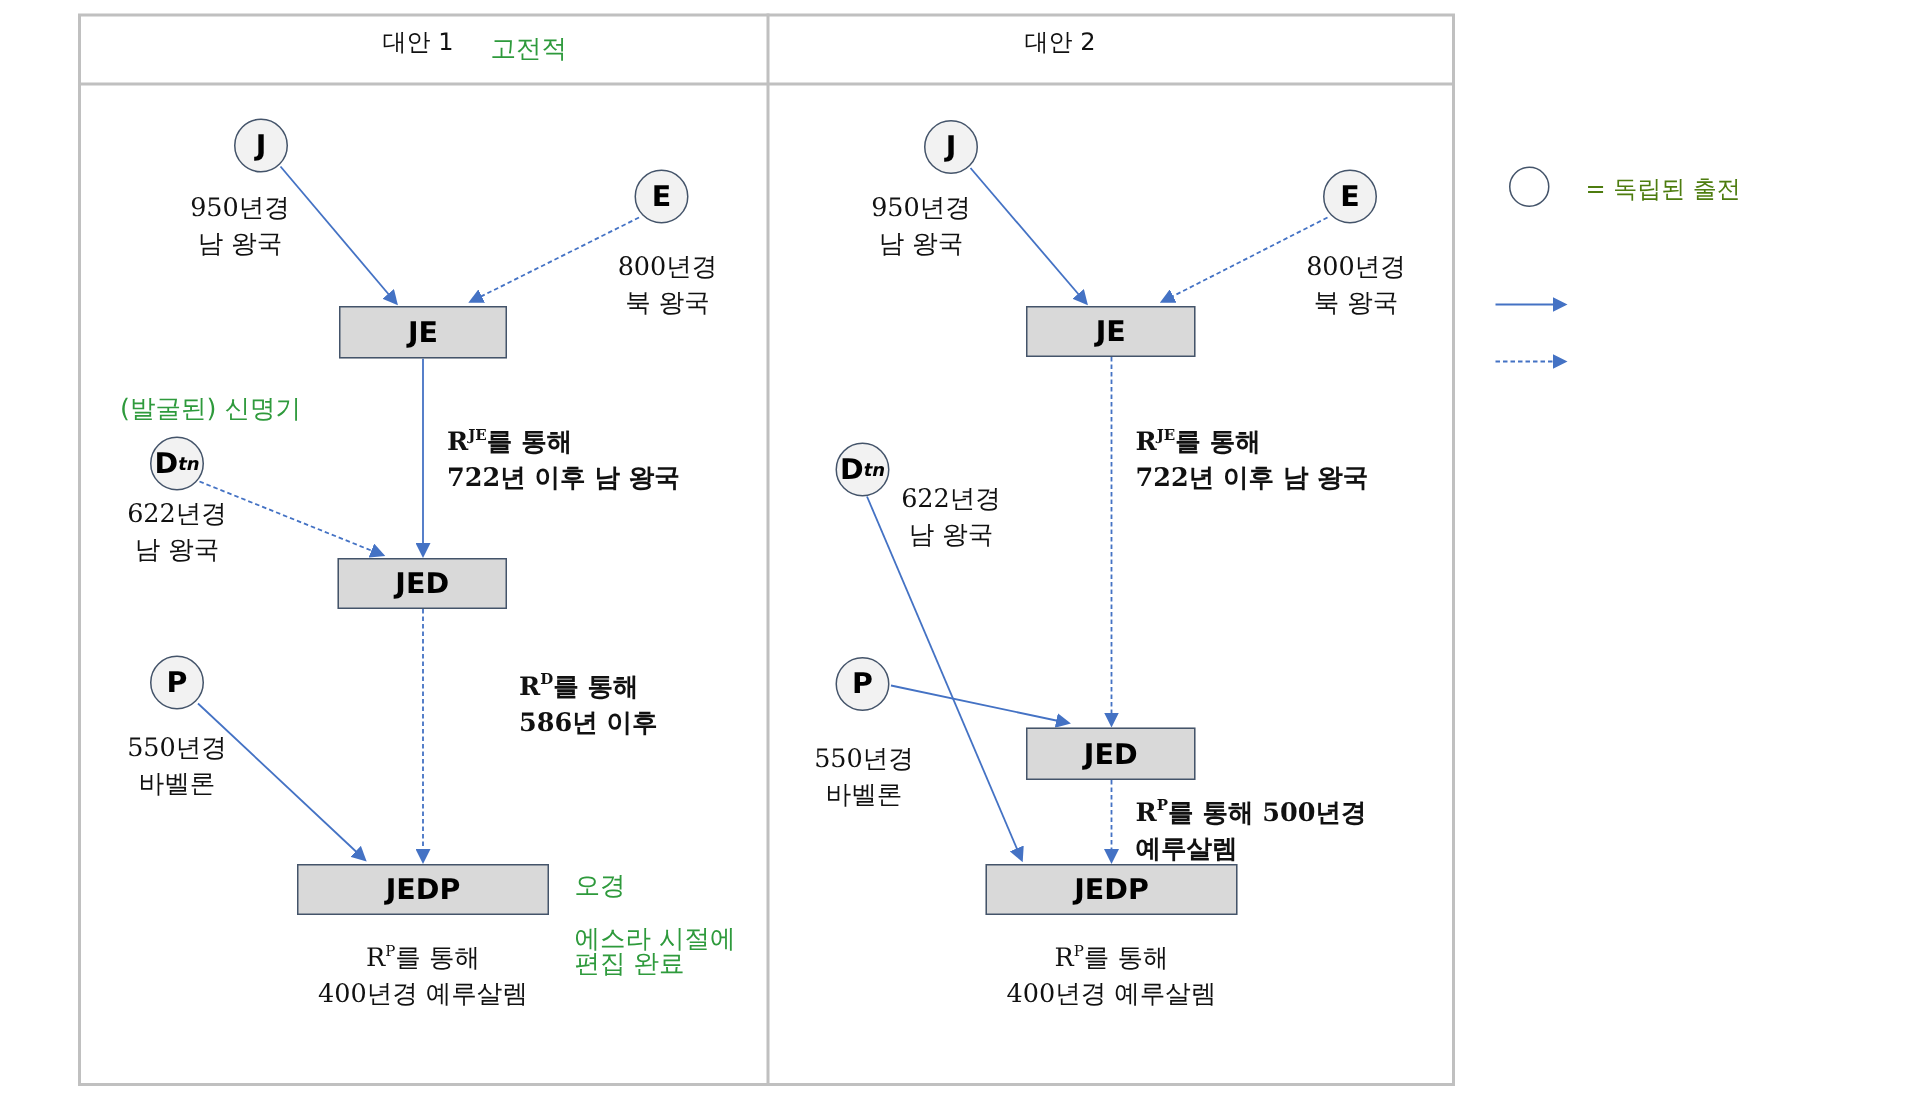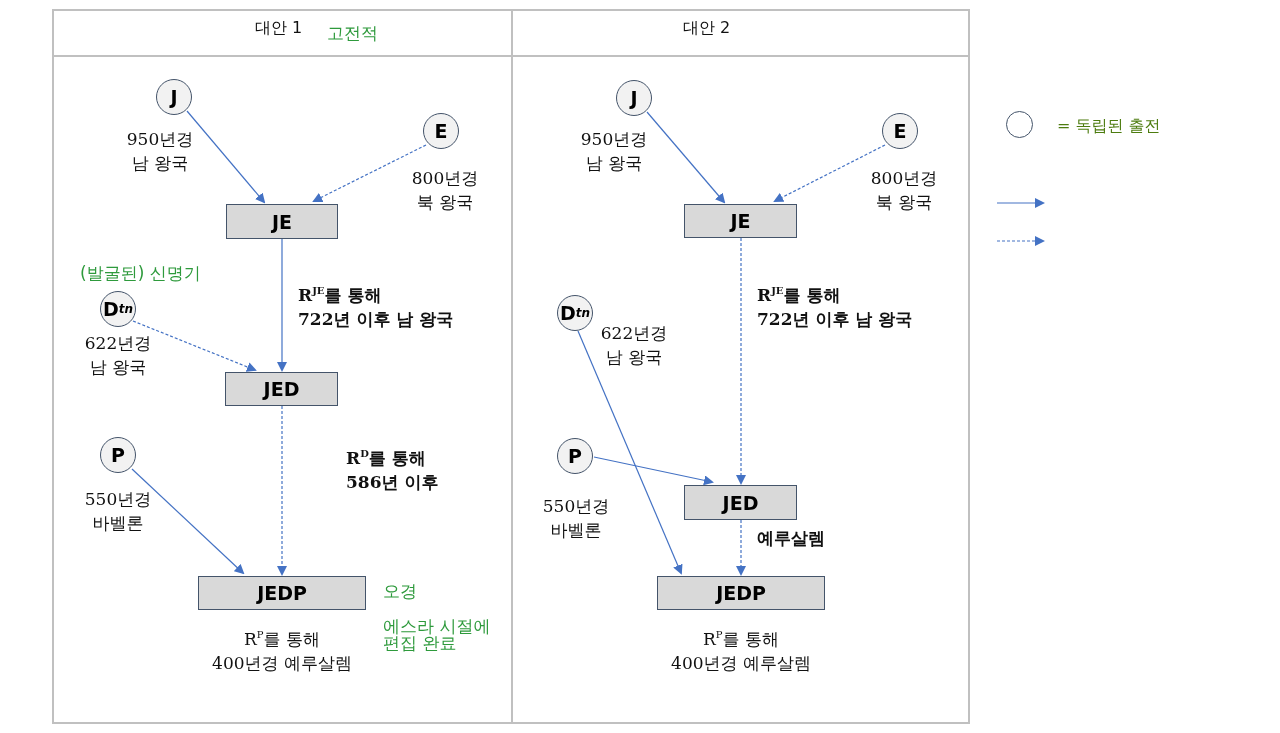--- a/index.html
+++ b/index.html
@@ -167,20 +167,21 @@
       <span>P</span>
     </div>
   <div class="lbl" style="left:526px; top:494px; width:100px;">
     <div>550년경</div>
       <div>바벨론</div>
   </div>
 
   <div class="box" style="left:684px; top:485px; width:113px; height:35px;">JED</div>
 
   <div class="lbl left" style="left:757px; top:526px;">
+    <div><span>R</span><sup>P</sup><span>를 통해 500년경</span></div>
     <div>예루살렘</div>
   </div>
 
   <div class="box" style="left:657px; top:576px; width:168px; height:34px;">JEDP</div>
 
   <div class="lbl" style="left:641px; top:623px; width:200px;">
     <div><span>R</span><sup>P</sup><span>를 통해</span></div>
     <div>400년경 예루살렘</div>
   </div>
 

